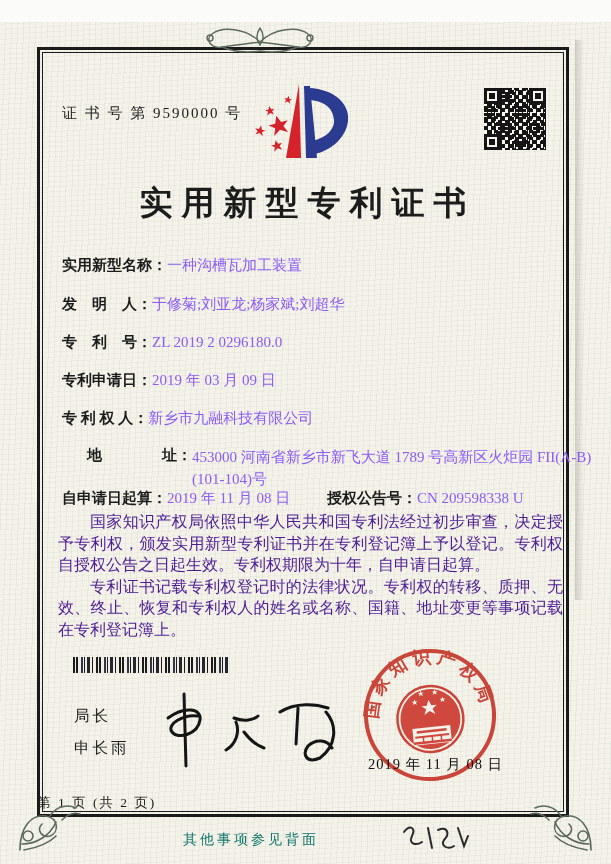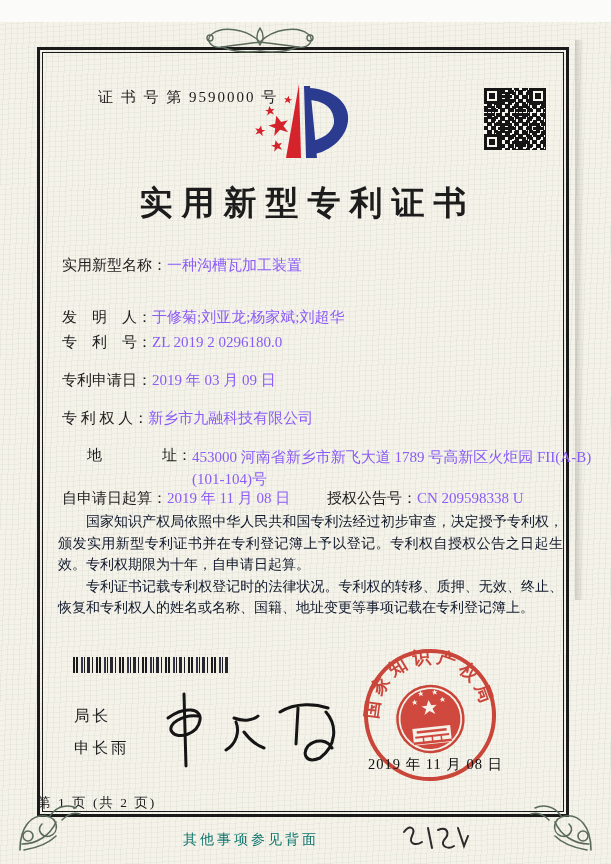--- a/index.html
+++ b/index.html
@@ -14,39 +14,39 @@
     background:
       repeating-linear-gradient(92deg, rgba(130,165,140,.10) 0 1px, transparent 1px 6px),
       repeating-linear-gradient(-3deg, rgba(130,165,140,.08) 0 1px, transparent 1px 5px);
   }
   .scan-strip{position:absolute;left:0;top:0;width:611px;height:22px;background:#fbfbf9;z-index:1;}
   .edge-shadow{position:absolute;left:575px;top:40px;width:9px;height:560px;z-index:1;
     background:linear-gradient(90deg, rgba(110,110,100,.28), rgba(110,110,100,0));}
   .frame{position:absolute;left:37px;top:47px;width:526px;height:764px;border:3px solid #1b1b1b;z-index:2;}
   .frame-inner{position:absolute;inset:2px;border:1px solid #1b1b1b;}
   .abs{position:absolute;z-index:3;}
-  .certno{left:62px;top:88px;font-size:15px;letter-spacing:2px;margin-left:36px;}
+  .certno{left:62px;top:104px;font-size:15px;letter-spacing:2px;}
   .qr{left:484px;top:88px;width:62px;height:62px;
     background:
       repeating-conic-gradient(#151515 0% 25%, rgba(0,0,0,0) 0% 50%) 0 0/7px 7px,
       repeating-conic-gradient(#151515 0% 25%, rgba(0,0,0,0) 0% 50%) 3px 2px/9px 9px,
       #f7f5ee;}
   .fp{position:absolute;width:10px;height:10px;border:3px solid #151515;background:#f7f5ee;}
   .fp::after{content:"";position:absolute;left:2px;top:2px;width:6px;height:6px;background:#151515;}
   .fp.tl{left:0;top:0}.fp.tr{right:0;top:0}.fp.bl{left:0;bottom:0}
   .logo{left:233px;top:78px;}
   .title{left:37px;top:181px;width:532px;text-align:center;font-size:33px;font-weight:700;
     letter-spacing:9px;padding-left:9px;box-sizing:border-box;}
   .row{left:62px;font-size:15px;white-space:nowrap;}
-  .flabel{font-weight:400;}
+  .flabel{font-weight:700;}
   .fvalue{color:#8b5cf6;}
   .addr{white-space:normal;margin-left:25px;}
   .addr .fvalue{display:inline-block;vertical-align:top;width:402px;white-space:normal;line-height:22px;}
   .grant2{position:absolute;left:265px;top:0;}
-  .body-text{left:58px;top:511px;width:505px;font-size:14px;line-height:21.5px;text-align:justify;color:#0f172a;}
+  .body-text{left:58px;top:511px;width:505px;font-size:16px;line-height:21.5px;text-align:justify;color:#4c1d95;}
   .body-text p{margin:0;text-indent:2em;}
   .barcode{left:73px;top:657px;width:155px;height:16px;
     background:repeating-linear-gradient(90deg,
       #1b1b1b 0 2px,#efede4 2px 3px,#1b1b1b 3px 5px,#efede4 5px 8px,
       #343448 8px 10px,#efede4 10px 11px,#1b1b1b 11px 12px,#efede4 12px 14px,
       #26262e 14px 17px,#efede4 17px 19px,#1b1b1b 19px 20px,#efede4 20px 23px);}
   .director{font-size:15.5px;letter-spacing:3px;}
   .seal{left:360px;top:645px;opacity:.9;transform:rotate(-6deg);}
   .sealdate{left:368px;top:755px;font-size:14.5px;letter-spacing:1px;color:#111;z-index:4;}
   .pageno{left:37px;top:794px;width:532px;text-align:left;font-size:13.5px;letter-spacing:2px;}
@@ -103,21 +103,21 @@
     <span class="fp tl"></span>
     <span class="fp tr"></span>
     <span class="fp bl"></span>
   </div>
 
   <div class="abs title">实用新型专利证书</div>
 
   <div class="abs row" style="top:256px">
     <span class="flabel">实用新型名称：</span><span class="fvalue">一种沟槽瓦加工装置</span>
   </div>
-  <div class="abs row" style="top:308px">
+  <div class="abs row" style="top:295px">
     <span class="flabel">发　明　人：</span><span class="fvalue">于修菊;刘亚龙;杨家斌;刘超华</span>
   </div>
   <div class="abs row" style="top:333px">
     <span class="flabel">专　利　号：</span><span class="fvalue">ZL 2019 2 0296180.0</span>
   </div>
   <div class="abs row" style="top:371px">
     <span class="flabel">专利申请日：</span><span class="fvalue">2019 年 03 月 09 日</span>
   </div>
   <div class="abs row" style="top:409px">
     <span class="flabel">专 利 权 人：</span><span class="fvalue">新乡市九融科技有限公司</span>

